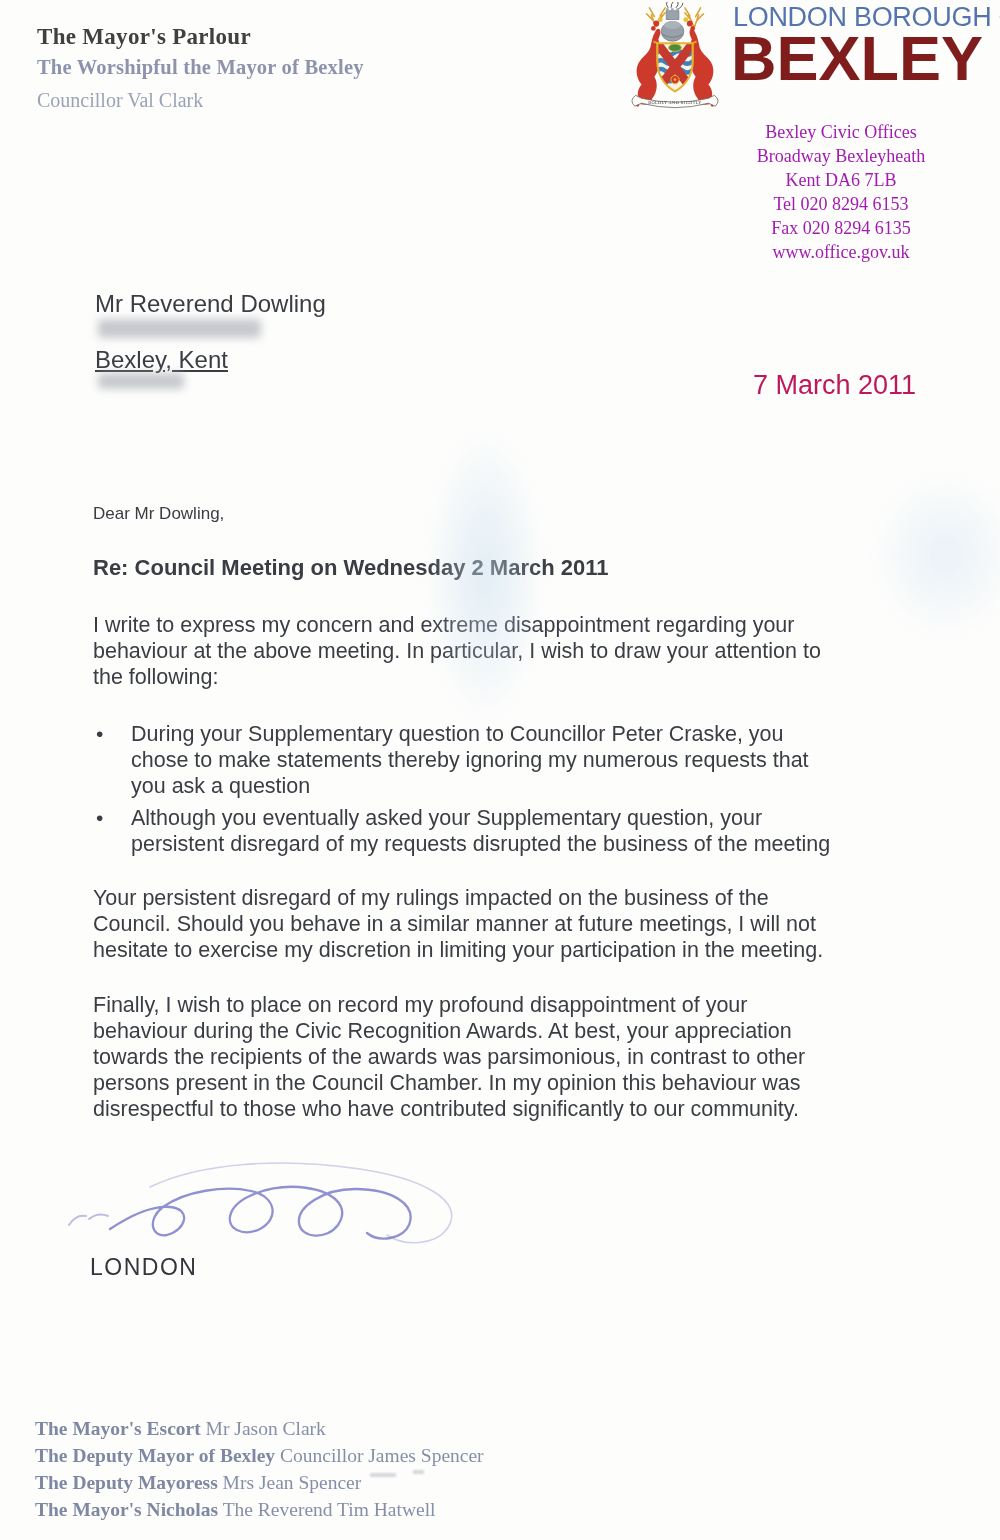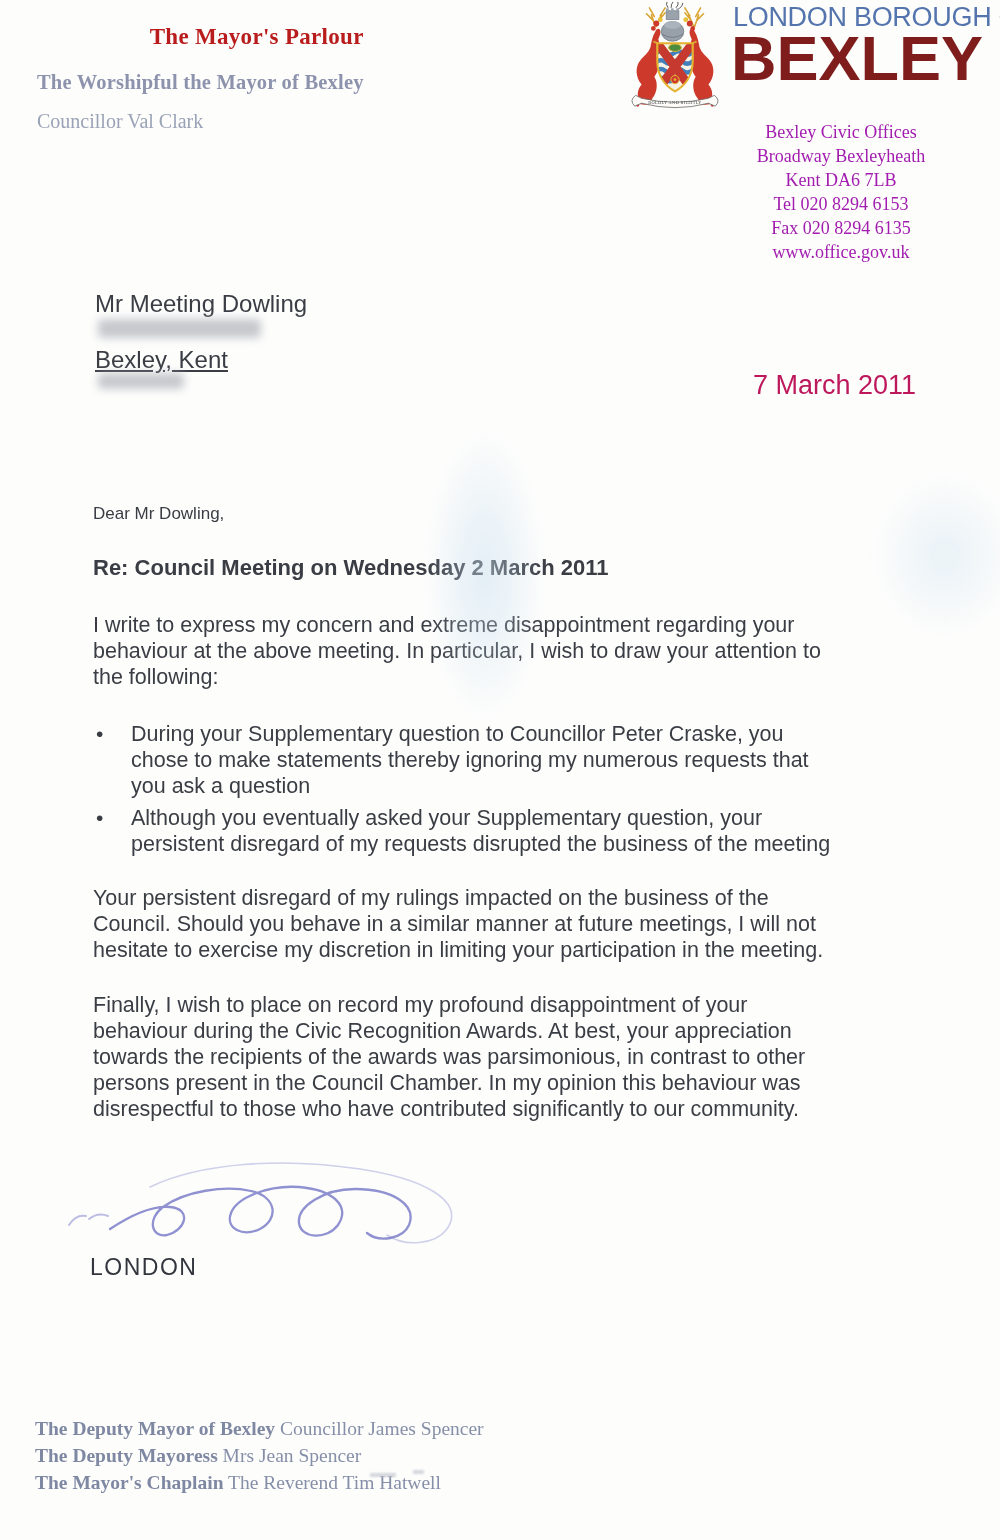--- a/index.html
+++ b/index.html
@@ -3,22 +3,22 @@
 <meta charset="utf-8">
 <style>
   html,body { margin:0; padding:0; background:#e9e9e9; }
   .page {
     position:relative; width:1000px; height:1540px;
     background:#fdfdfc; overflow:hidden;
     font-family:"Liberation Sans", sans-serif;
   }
   
   .hdr-left { position:absolute; left:37px; top:24px; font-family:"Liberation Serif", serif; }
-  .hdr-office   { font-size:23px; font-weight:bold; color:#b91c1c; letter-spacing:.3px; margin-bottom:21px;text-align:right; }
-  .hdr-title    { font-size:20.5px; font-weight:bold; color:#8d93ad; letter-spacing:.2px; margin-bottom:16px; }
+  .hdr-office   { font-size:23px; font-weight:bold; color:#404040; letter-spacing:.3px; margin-bottom:6px; }
+  .hdr-title    { font-size:20.5px; font-weight:bold; color:#8d93ad; letter-spacing:.2px; margin-bottom:10px; }
   .hdr-council  { font-size:20px; font-weight:normal; color:#9aa2b6; }
   
   .crest { position:absolute; left:616px; top:1px; width:118px; height:112px; }
   .brand-line1 { position:absolute; left:733px; top:2px; width:257px; font-size:27px; font-weight:400;
                  color:#5474ad; letter-spacing:-.3px; white-space:nowrap; }
   .brand-line2 { position:absolute; left:731px; top:22px; width:260px; font-size:63px; font-weight:bold;
                  color:#7f1d1d; letter-spacing:0; white-space:nowrap; }
   
   .contact { position:absolute; left:691px; top:120px; width:300px; text-align:center;
              font-family:"Liberation Serif", serif; font-size:18px; line-height:24px; color:#a21caf; }
@@ -128,21 +128,21 @@
 
   <div class="contact">
     <div>Bexley Civic Offices</div>
     <div>Broadway Bexleyheath</div>
     <div>Kent DA6 7LB</div>
     <div>Tel 020 8294 6153</div>
     <div>Fax 020 8294 6135</div>
     <div>www.office.gov.uk</div>
   </div>
 
-  <div class="recipient-name">Mr Meeting Dowling</div>
+  <div class="recipient-name">Mr Reverend Dowling</div>
   <div class="redact redact-1"></div>
   <div class="recipient-city">Bexley, Kent</div>
   <div class="redact redact-2"></div>
 
   <div class="date">7 March 2011</div>
 
   <div class="salutation">Dear Mr Dowling,</div>
   <div class="subject">Re: Council Meeting on Wednesday 2 March 2011</div>
   <div class="para1 body-text">I write to express my concern and extreme disappointment regarding your
 behaviour at the above meeting. In particular, I wish to draw your attention to
@@ -178,29 +178,33 @@
       <path d="M55,84 C70,74 95,60 115,62 C138,64 130,86 112,90 C96,93 92,74 108,62
                C130,46 170,40 196,46 C222,52 224,74 205,84 C188,92 170,84 176,68
                C182,52 214,40 244,42 C280,45 295,62 283,80 C272,95 246,94 244,78
                C242,62 268,44 300,44 C338,44 362,60 354,80 C348,94 324,98 312,88" fill="none" stroke="#7b7ec9" stroke-width="2.3" opacity="0.85" stroke-linecap="round"></path>
     </svg>
   </div>
   <div class="signoff">LONDON</div>
 
   <div class="footer">
     <div>
+      <span class="ft-title">The Mayor's Escort</span>
+      <span class="ft-name">Mr Jason Clark</span>
+    </div>
+    <div>
       <span class="ft-title">The Deputy Mayor of Bexley</span>
       <span class="ft-name">Councillor James Spencer</span>
     </div>
     <div>
       <span class="ft-title">The Deputy Mayoress</span>
       <span class="ft-name">Mrs Jean Spencer</span>
     </div>
     <div>
-      <span class="ft-title">The Mayor's Chaplain</span>
+      <span class="ft-title">The Mayor's Nicholas</span>
       <span class="ft-name">The Reverend Tim Hatwell</span>
     </div>
   </div>
 
   <div class="smudge smudge-1"></div>
   <div class="smudge smudge-2"></div>
   <div class="speck speck-1"></div>
   <div class="speck speck-2"></div>
 
 </div>

